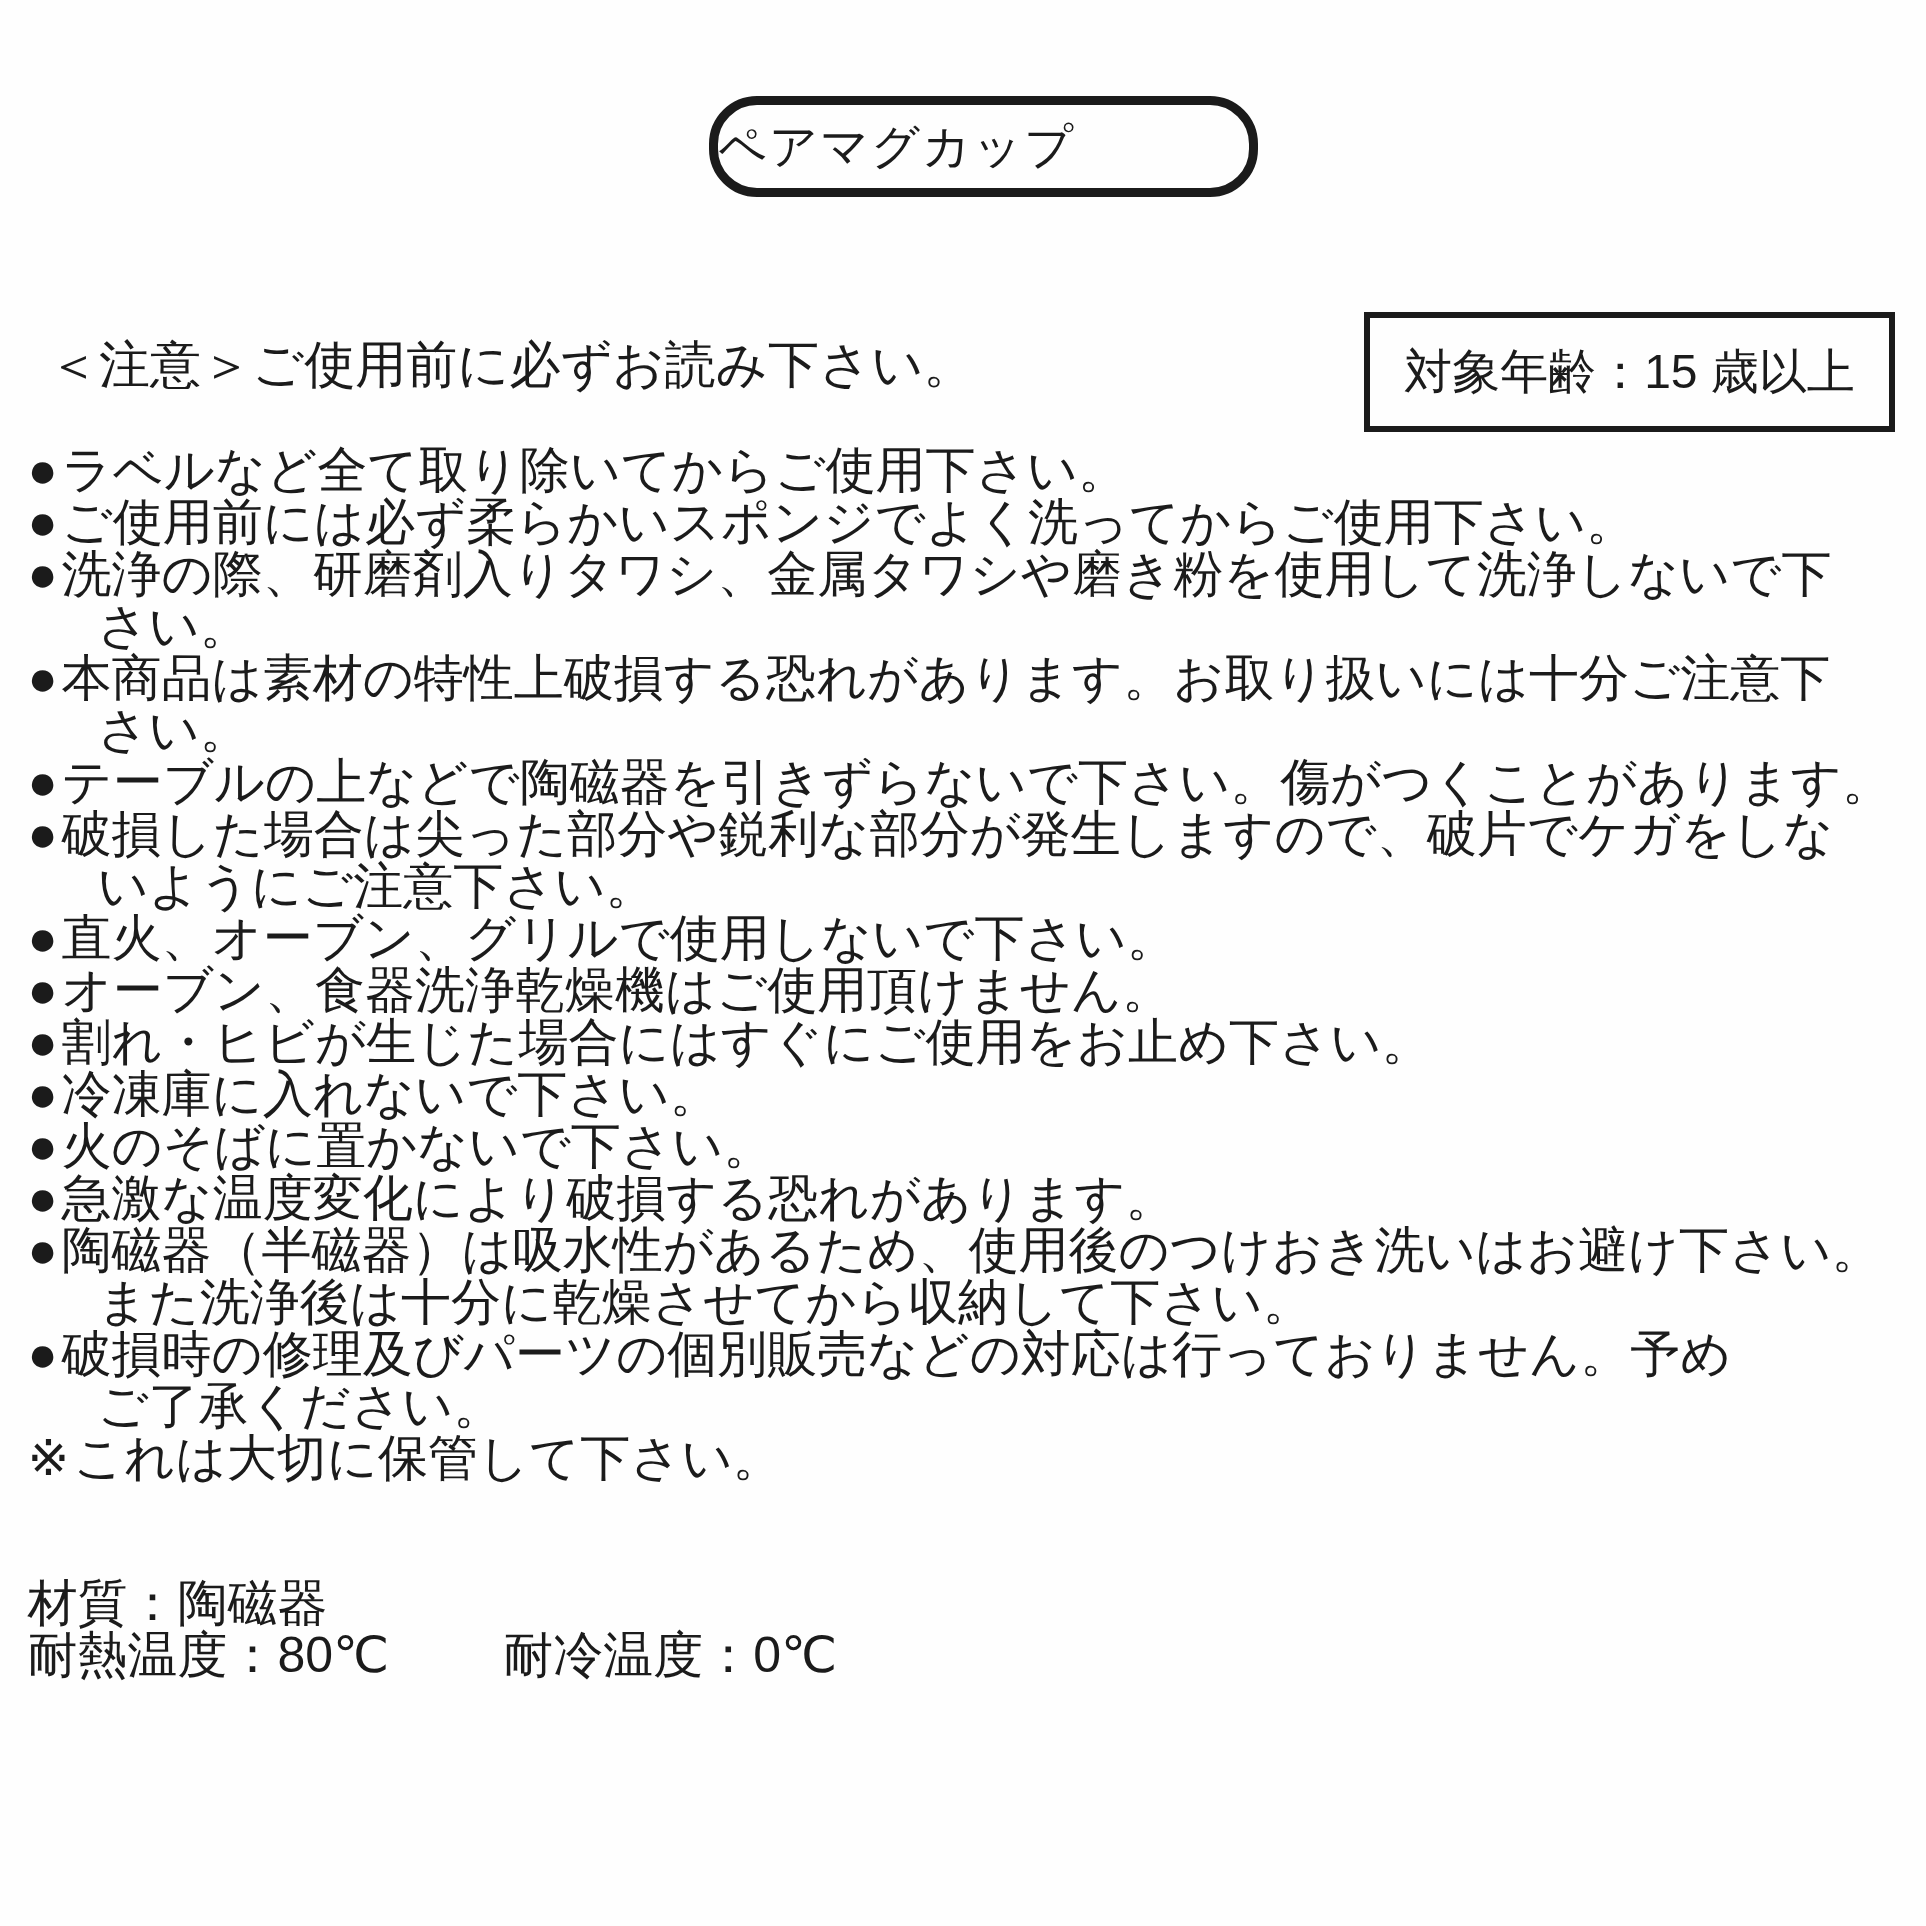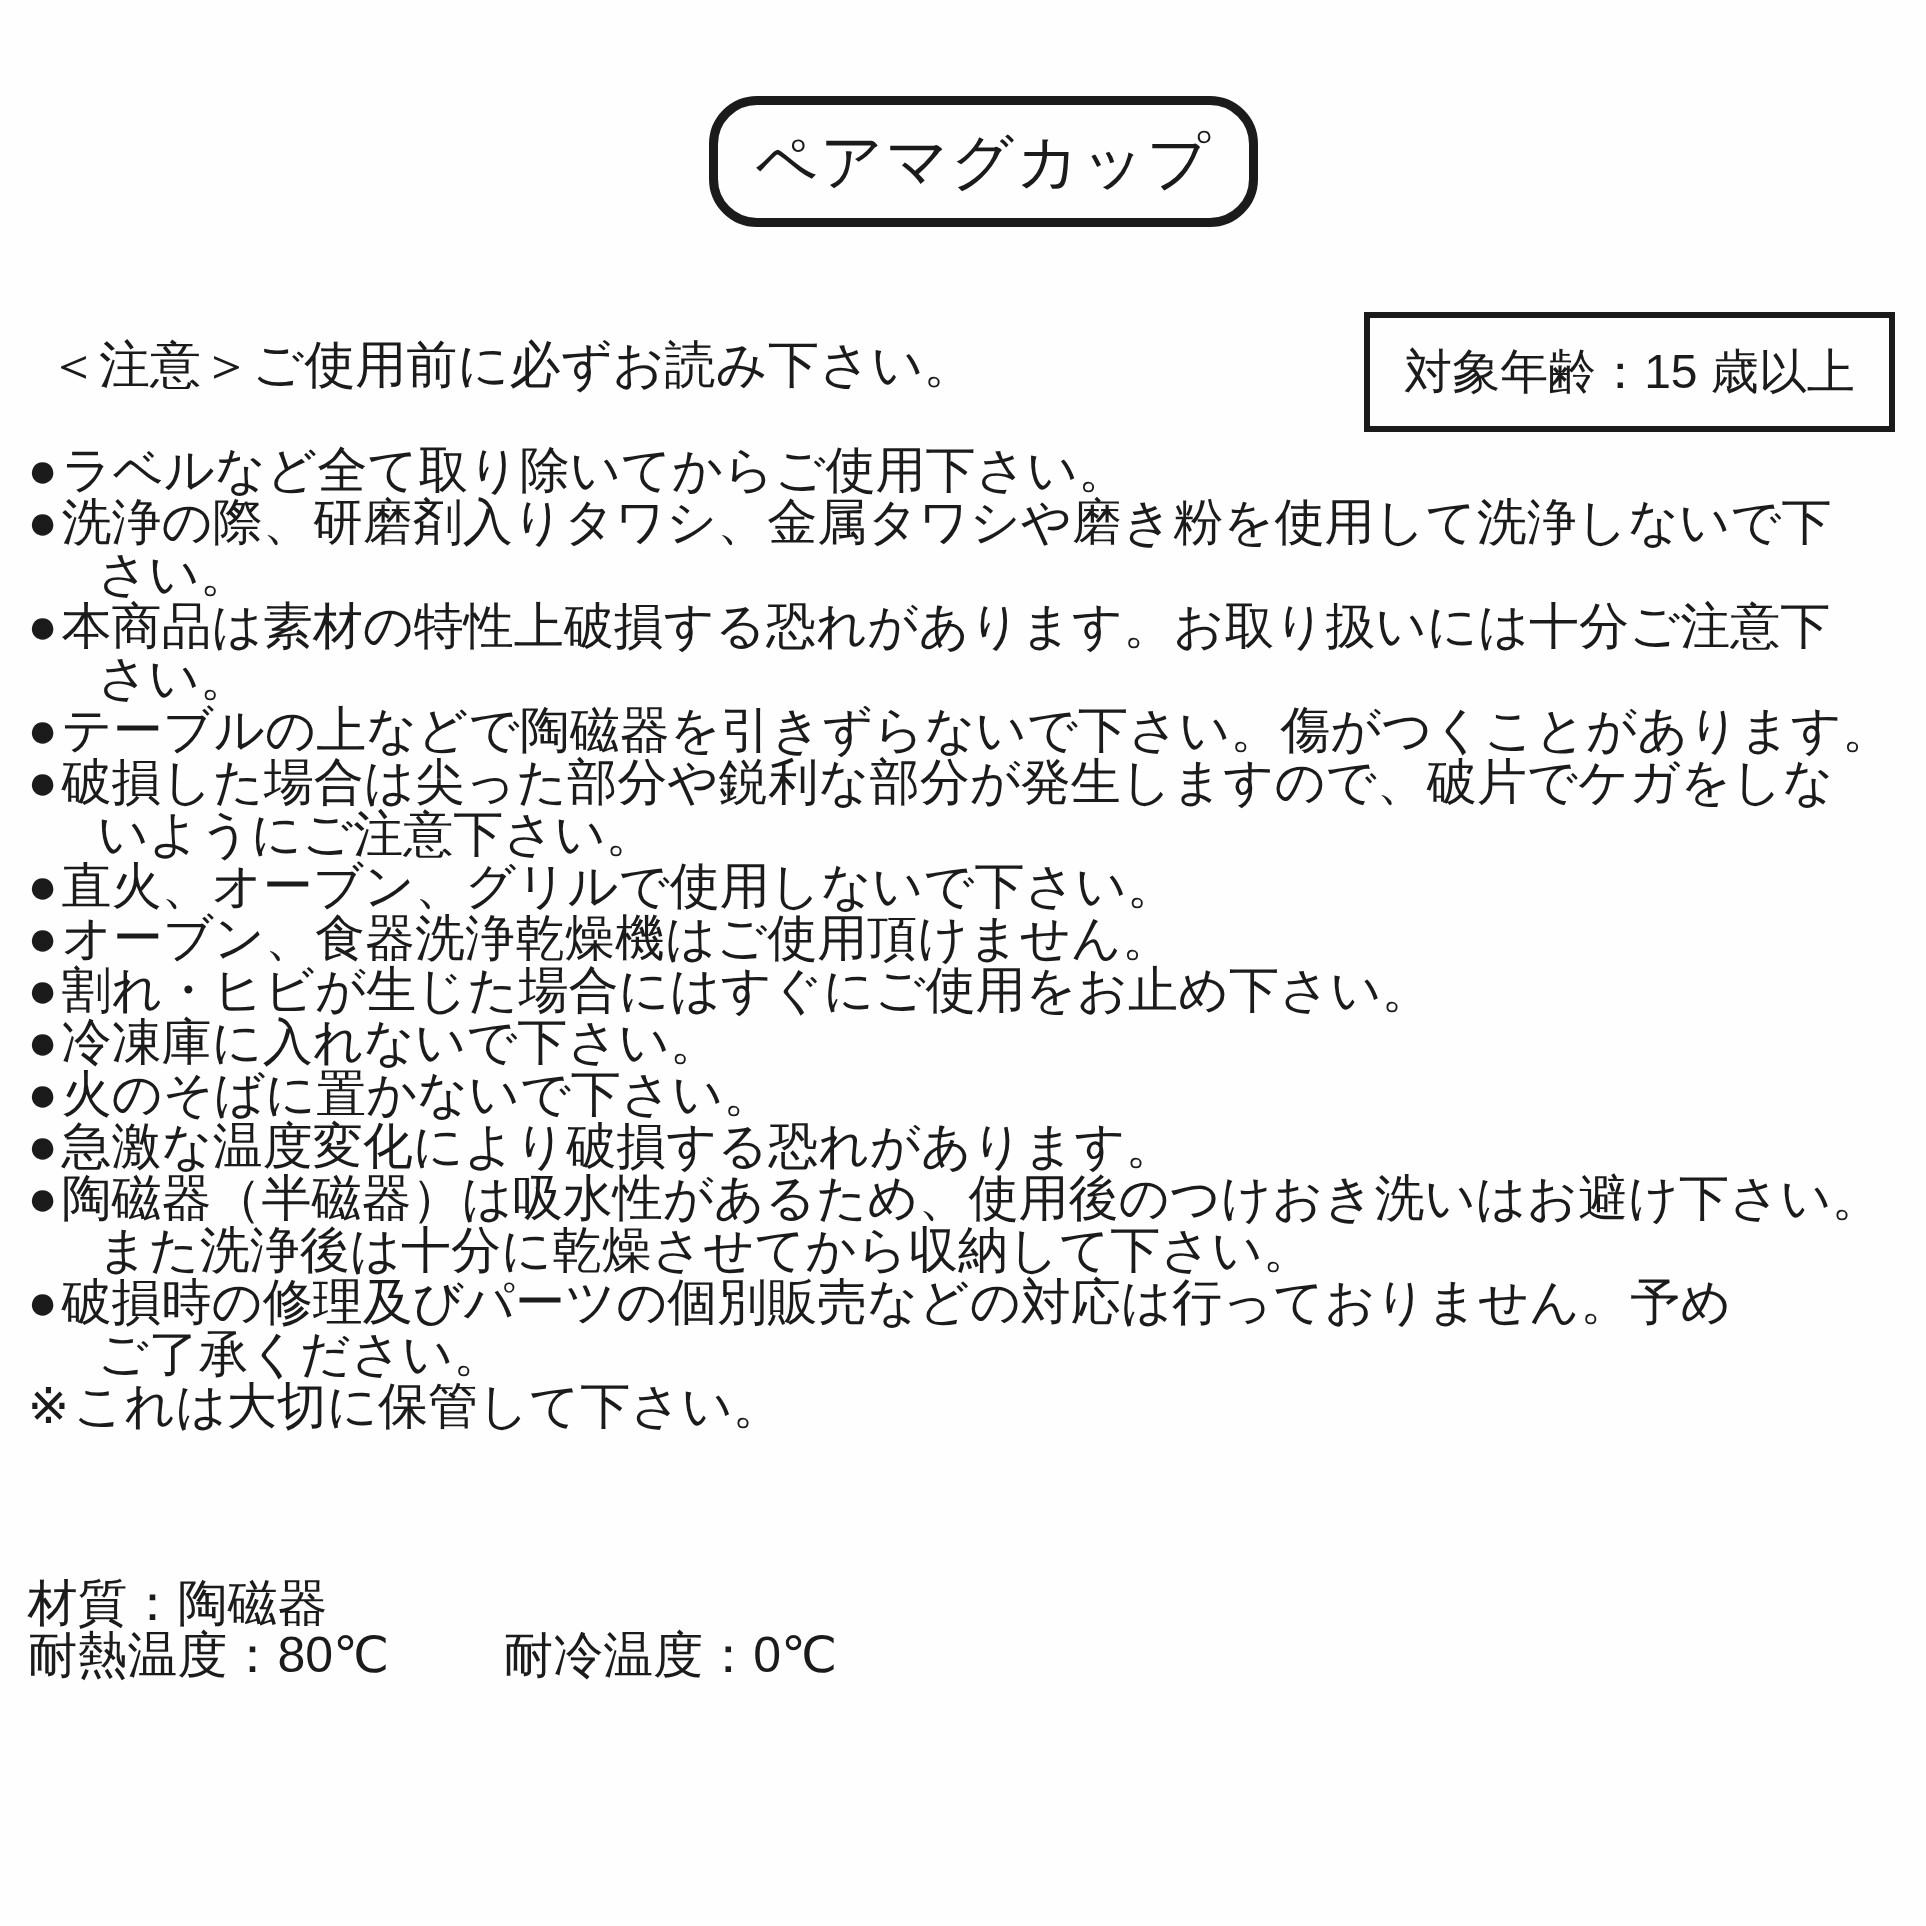--- a/index.html
+++ b/index.html
@@ -10,28 +10,27 @@
     background: #fefefe;
     color: #1b1b1b;
     font-family: "Liberation Sans", "DejaVu Sans", sans-serif;
     overflow: hidden;
   }
   .title-box {
     position: absolute;
     left: 709px;
     top: 96px;
     width: 549px;
-    height: 131px;
+    height: 101px;
     box-sizing: border-box;
     border: 9.1px solid #1b1b1b;
     border-radius: 48px;
     display: flex;
     align-items: center;
-    justify-content: center;
-    font-size: 62px;
+    font-size: 48px;
     letter-spacing: 1.9px;
     white-space: nowrap;
   }
   .notice-heading {
     position: absolute;
     left: 48px;
     top: 338px;
     font-size: 51px;
     line-height: 53px;
     white-space: nowrap;
@@ -85,20 +84,23 @@
 
   <div class="age-box">
     <span>対象年齢：15 歳以上</span>
   </div>
 
   <div class="notes">
       <div class="note">
         <div class="line first"><span class="marker">●</span><span>ラベルなど全て取り除いてからご使用下さい。</span></div>
       </div>
       <div class="note">
+        <div class="line first"><span class="marker">●</span><span>ご使用前には必ず柔らかいスポンジでよく洗ってからご使用下さい。</span></div>
+      </div>
+      <div class="note">
         <div class="line first"><span class="marker">●</span><span>洗浄の際、研磨剤入りタワシ、金属タワシや磨き粉を使用して洗浄しないで下</span></div>
         <div class="line cont">さい。</div>
       </div>
       <div class="note">
         <div class="line first"><span class="marker">●</span><span>本商品は素材の特性上破損する恐れがあります。お取り扱いには十分ご注意下</span></div>
         <div class="line cont">さい。</div>
       </div>
       <div class="note">
         <div class="line first"><span class="marker">●</span><span>テーブルの上などで陶磁器を引きずらないで下さい。傷がつくことがあります。</span></div>
       </div>

